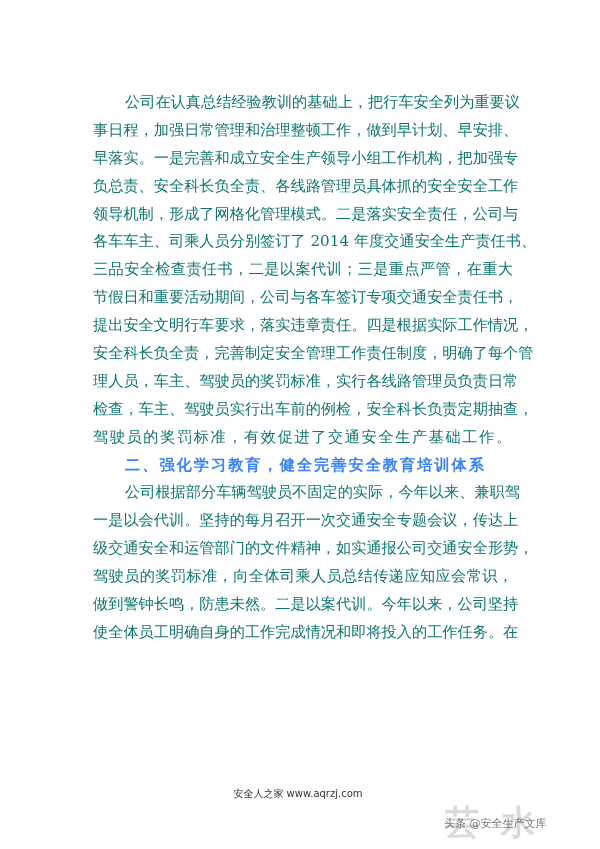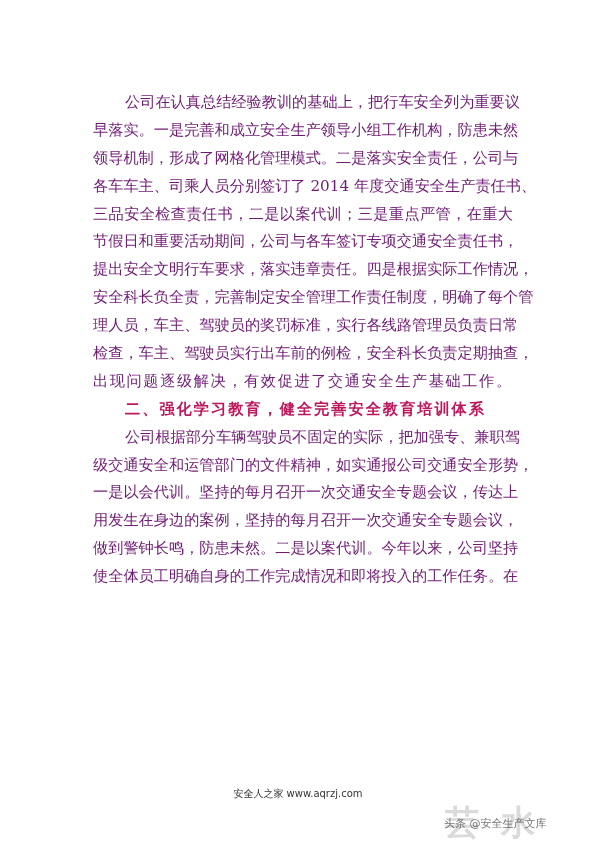--- a/index.html
+++ b/index.html
@@ -4,58 +4,60 @@
 <style>
   html, body { margin: 0; padding: 0; }
   body {
     width: 600px; height: 849px; background: #ffffff; position: relative; overflow: hidden;
     font-family: "DejaVu Serif", "Liberation Serif", serif;
   }
   .page {
     position: absolute; left: 93px; top: 89px; width: 420px;
   }
   .line {
-    height: 27.9px; line-height: 27.9px; font-size: 15.2px; color: #701a75;
+    height: 27.9px; line-height: 27.9px; font-size: 15.2px; color: #0f766e;
     white-space: nowrap; letter-spacing: 1.6px;
   }
   .line.justify { text-align: justify; text-align-last: justify; letter-spacing: 0; }
   .line.indent { padding-left: 32px; }
-  .line.heading { font-weight: bold; color: #be185d; padding-left: 32px; letter-spacing: 2px; }
+  .line.heading { font-weight: bold; color: #3b82f6; padding-left: 32px; letter-spacing: 2px; }
   .footer-site {
     position: absolute; left: 0; width: 596px; top: 787px; text-align: center;
     font-family: "DejaVu Sans", sans-serif; font-size: 10px; color: #333;
   }
   .wm-big {
     position: absolute; left: 445px; top: 800px; font-family: "DejaVu Sans", sans-serif;
     font-size: 34px; color: rgba(150,150,150,0.35); letter-spacing: 22px; font-weight: bold;
   }
   .wm-small {
     position: absolute; left: 444px; top: 816px; font-family: "DejaVu Sans", sans-serif;
     font-size: 11px; color: rgba(70,70,70,0.75); white-space: nowrap;
   }
 </style>
 </head>
 <body>
 
 <div class="page" id="page">
     <div class="line indent justify">公司在认真总结经验教训的基础上，把行车安全列为重要议</div>
-    <div class="line justify">早落实。一是完善和成立安全生产领导小组工作机构，防患未然</div>
+    <div class="line justify">事日程，加强日常管理和治理整顿工作，做到早计划、早安排、</div>
+    <div class="line justify">早落实。一是完善和成立安全生产领导小组工作机构，把加强专</div>
+    <div class="line justify">负总责、安全科长负全责、各线路管理员具体抓的安全安全工作</div>
     <div class="line justify">领导机制，形成了网格化管理模式。二是落实安全责任，公司与</div>
     <div class="line justify">各车车主、司乘人员分别签订了 2014 年度交通安全生产责任书、</div>
     <div class="line justify">三品安全检查责任书，二是以案代训；三是重点严管，在重大</div>
     <div class="line justify">节假日和重要活动期间，公司与各车签订专项交通安全责任书，</div>
     <div class="line justify">提出安全文明行车要求，落实违章责任。四是根据实际工作情况，</div>
     <div class="line justify">安全科长负全责，完善制定安全管理工作责任制度，明确了每个管</div>
     <div class="line justify">理人员，车主、驾驶员的奖罚标准，实行各线路管理员负责日常</div>
     <div class="line justify">检查，车主、驾驶员实行出车前的例检，安全科长负责定期抽查，</div>
-    <div class="line ">出现问题逐级解决，有效促进了交通安全生产基础工作。</div>
+    <div class="line ">驾驶员的奖罚标准，有效促进了交通安全生产基础工作。</div>
     <div class="line heading">二、强化学习教育，健全完善安全教育培训体系</div>
-    <div class="line indent justify">公司根据部分车辆驾驶员不固定的实际，把加强专、兼职驾</div>
+    <div class="line indent justify">公司根据部分车辆驾驶员不固定的实际，今年以来、兼职驾</div>
+    <div class="line justify">一是以会代训。坚持的每月召开一次交通安全专题会议，传达上</div>
     <div class="line justify">级交通安全和运管部门的文件精神，如实通报公司交通安全形势，</div>
-    <div class="line justify">一是以会代训。坚持的每月召开一次交通安全专题会议，传达上</div>
-    <div class="line justify">用发生在身边的案例，坚持的每月召开一次交通安全专题会议，</div>
+    <div class="line justify">驾驶员的奖罚标准，向全体司乘人员总结传递应知应会常识，</div>
     <div class="line justify">做到警钟长鸣，防患未然。二是以案代训。今年以来，公司坚持</div>
     <div class="line justify">使全体员工明确自身的工作完成情况和即将投入的工作任务。在</div>
   </div>
 
 <div class="footer-site">安全人之家 www.aqrzj.com</div>
 <div class="wm-big">芸水网</div>
 <div class="wm-small">头条 @安全生产文库</div>
 
 </body></html>

